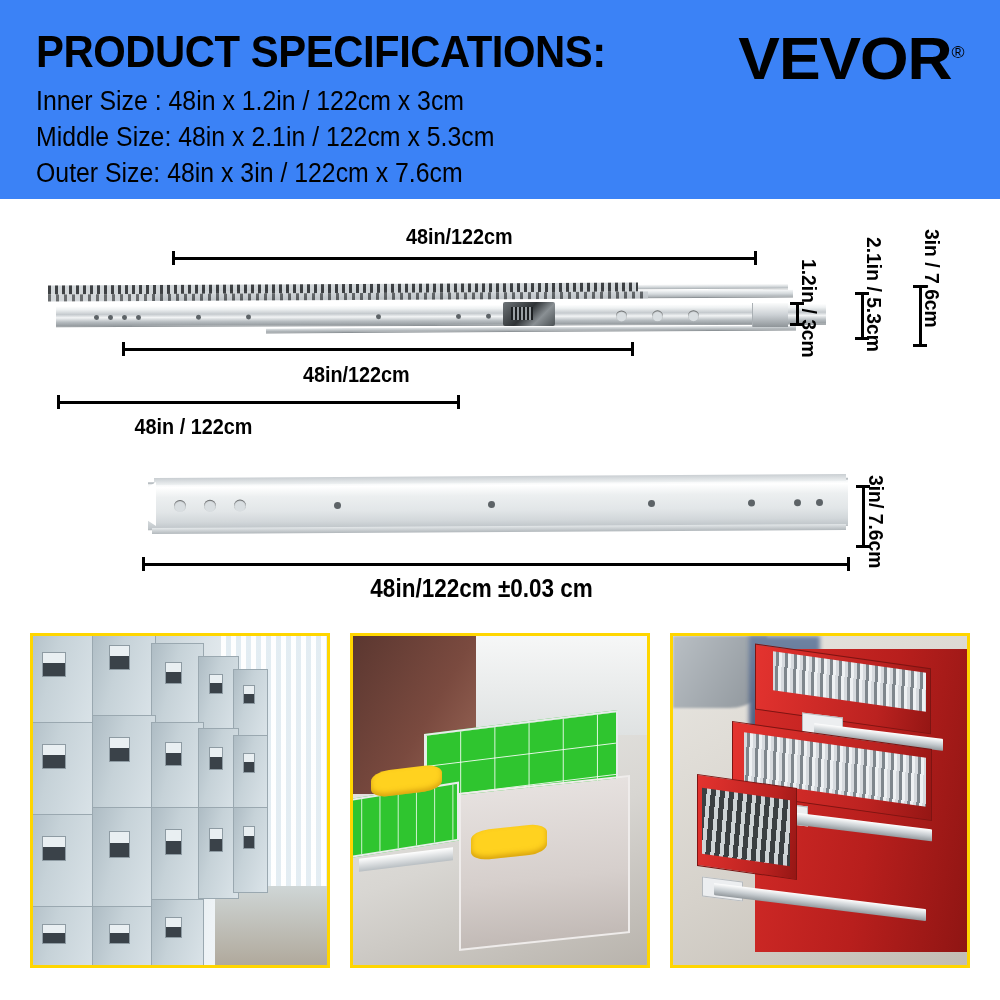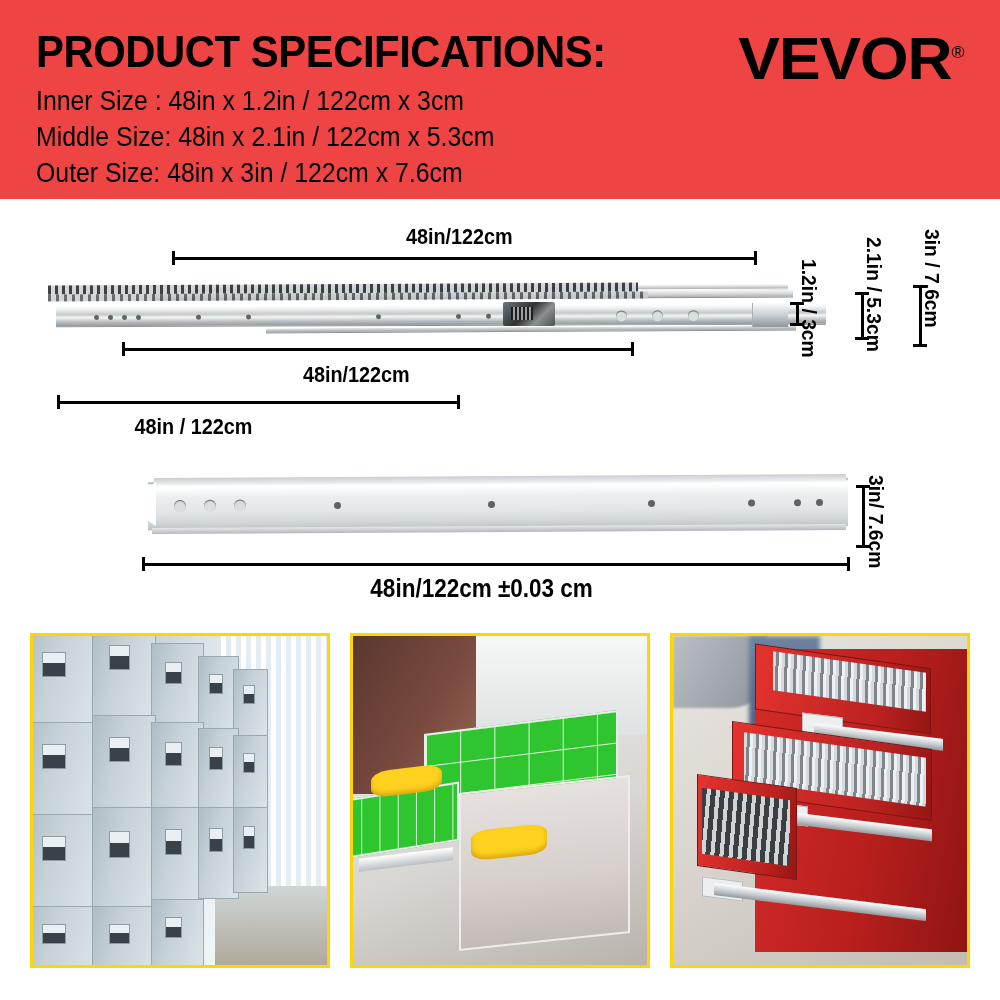--- a/index.html
+++ b/index.html
@@ -7,21 +7,21 @@
   body {
     background:#ffffff;
     font-family:"Liberation Sans", sans-serif;
     position:relative;
     overflow:hidden;
   }
 
   
   .header {
     position:absolute; left:0; top:0; width:1000px; height:199px;
-    background:#ef4444;
+    background:#3b82f6;
   }
   .header-title {
     position:absolute; left:36px; top:26px;
     font-size:45px; font-weight:bold; letter-spacing:-0.5px;
     color:#000; transform:scaleX(0.93); transform-origin:left center;
     white-space:nowrap;
   }
   .spec-line {
     position:absolute; left:36px;
     font-size:27px; color:#000; white-space:nowrap;

